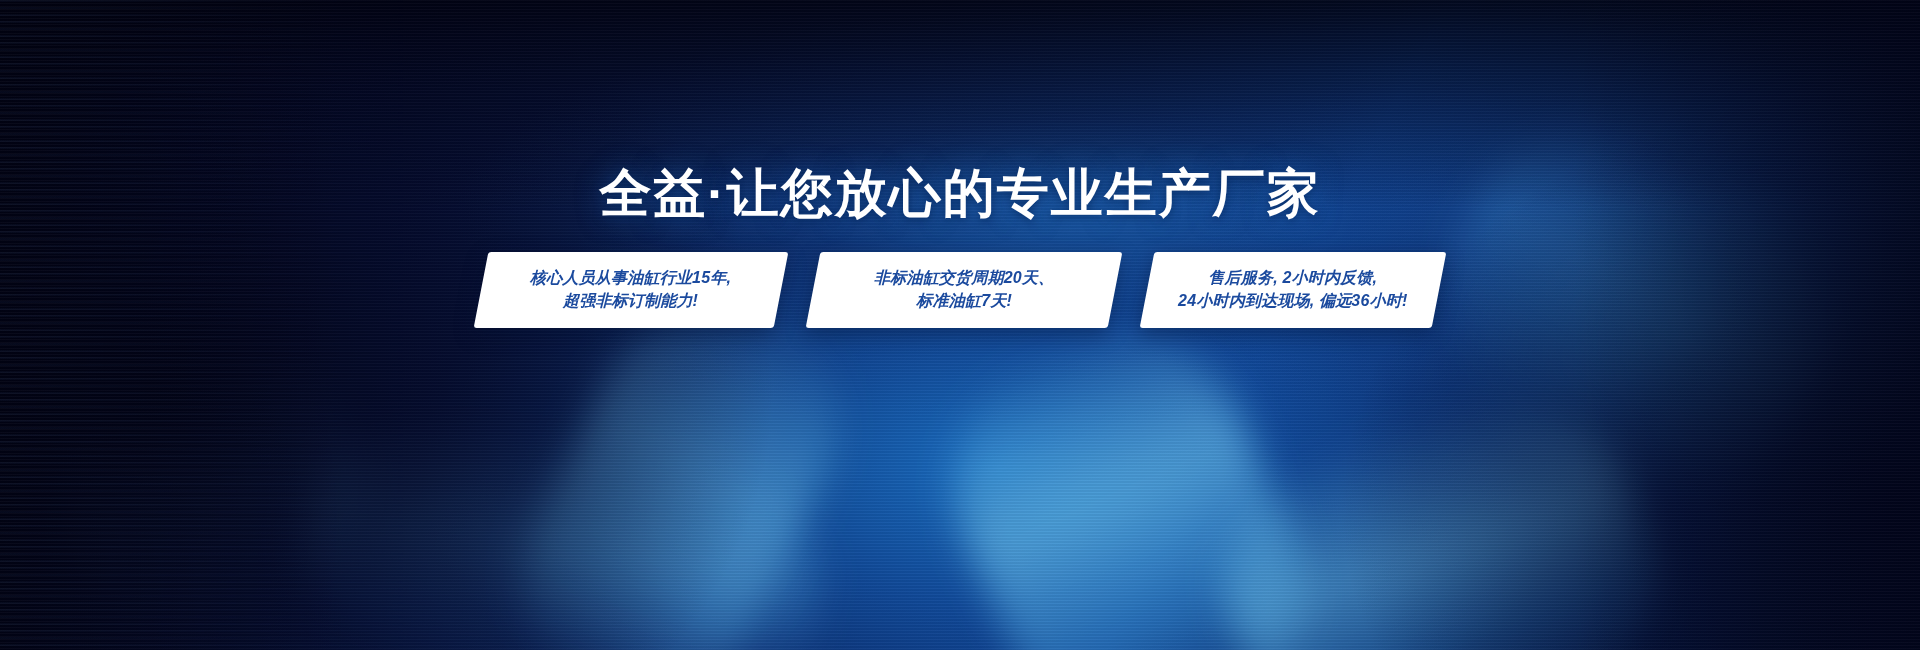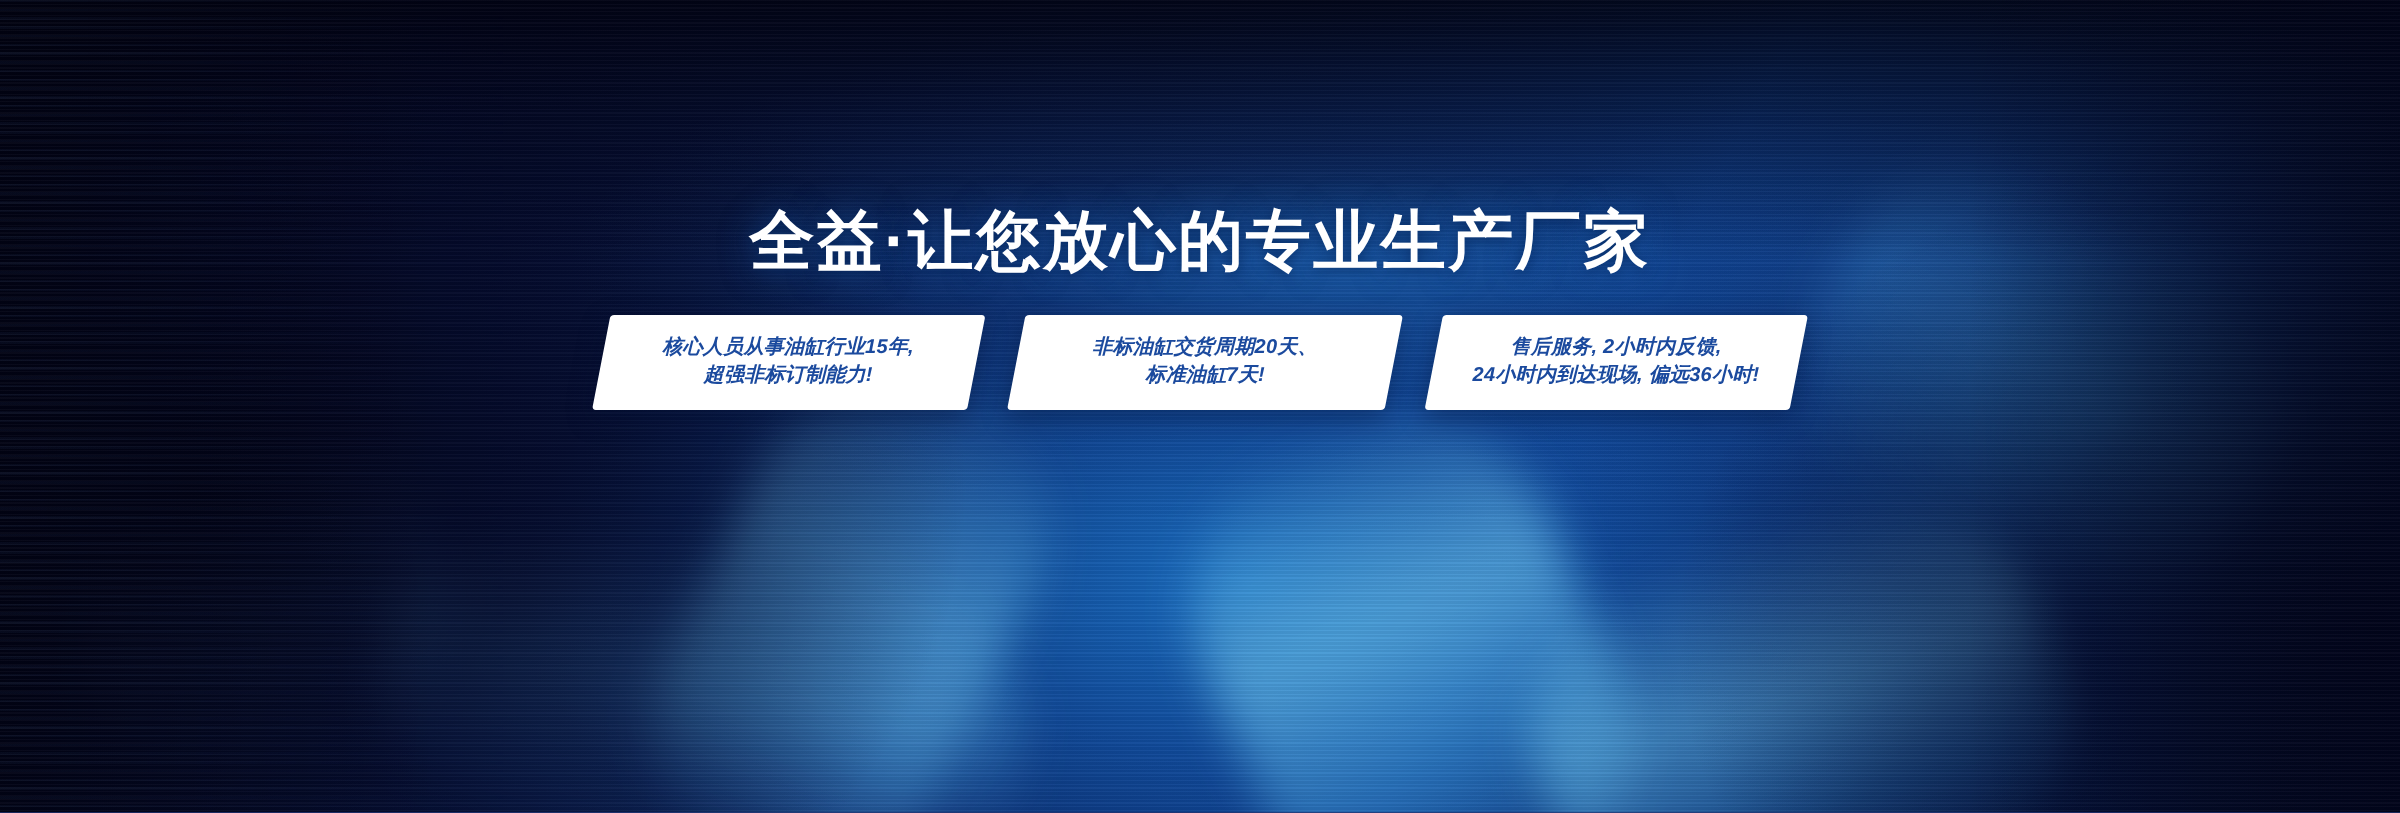--- a/index.html
+++ b/index.html
@@ -4,21 +4,21 @@
 <title>Banner</title>
 <style>
   * { margin:0; padding:0; box-sizing:border-box; }
   html,body { width:1920px; height:650px; overflow:hidden; background:#02041e; }
   body { font-family:"Liberation Sans","DejaVu Sans",sans-serif; }
 
   #banner {
     position:relative;
     width:1920px; height:650px;
     overflow:hidden;
-    background:#1d4ed8;
+    background:#7f1d1d;
   }
 
   
   .bg-layer { position:absolute; inset:0; pointer-events:none; }
 
   
   .bg-base {
     background:
       linear-gradient(118deg,
         #01031c 0%,

